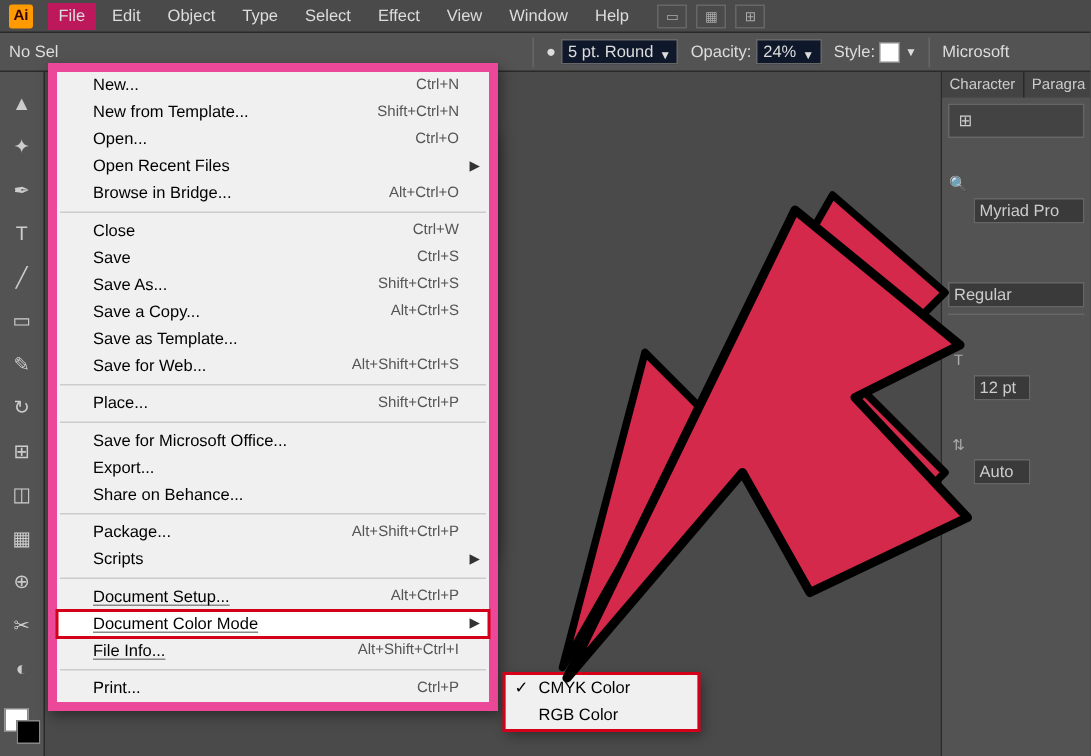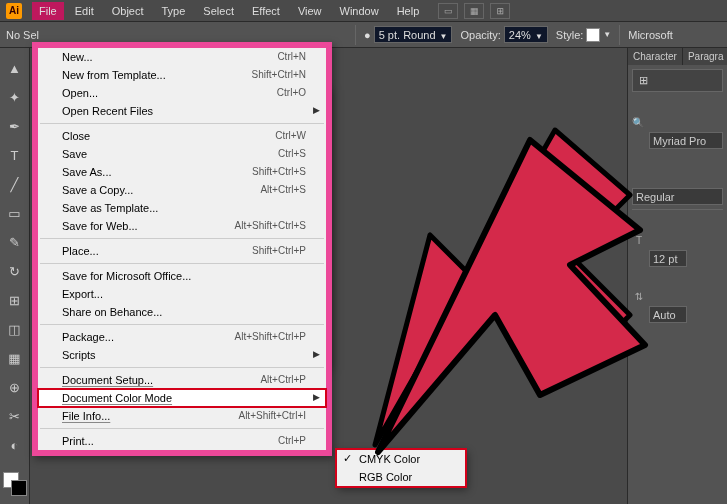--- a/index.html
+++ b/index.html
@@ -178,20 +178,24 @@
       <span class="sub">Shift+Ctrl+N</span>
     </div>
     <div class="menu-item">
       <span>Open...</span>
       <span class="sub">Ctrl+O</span>
     </div>
     <div class="menu-item">
       <span>Open Recent Files</span>
       <span class="arrow">▶</span>
     </div>
+    <div class="menu-item">
+      <span>Browse in Bridge...</span>
+      <span class="sub">Alt+Ctrl+O</span>
+    </div>
     <div class="menu-sep"></div>
     <div class="menu-item">
       <span>Close</span>
       <span class="sub">Ctrl+W</span>
     </div>
     <div class="menu-item">
       <span>Save</span>
       <span class="sub">Ctrl+S</span>
     </div>
     <div class="menu-item">

